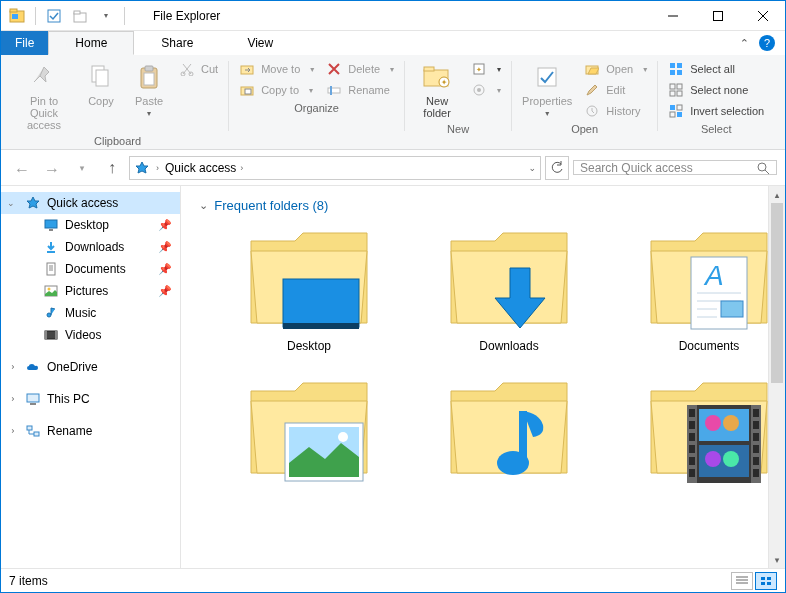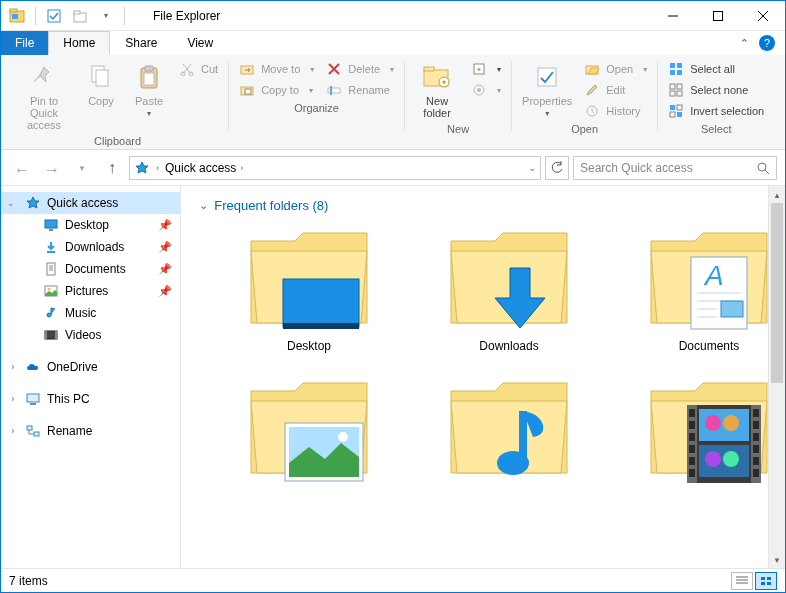--- a/index.html
+++ b/index.html
@@ -10,21 +10,21 @@
 .qat { display: flex; align-items: center; gap: 2px; padding: 0 4px; }
 .qat-btn { width: 24px; height: 22px; display: flex; align-items: center; justify-content: center; }
 .titlebar-sep { width: 1px; height: 18px; background: #d0d0d0; margin: 0 4px; }
 .title-text { font-size: 12px; margin-left: 20px; }
 .win-controls { margin-left: auto; display: flex; }
 .win-btn { width: 45px; height: 29px; display: flex; align-items: center; justify-content: center; font-size: 10px; }
 
 
 .tabbar { height: 24px; display: flex; align-items: stretch; background: #fff; }
 .file-tab { background: #1979ca; color: #fff; padding: 0 14px; display: flex; align-items: center; font-size: 12px; }
-.tab { padding: 0 14px; display: flex; align-items: center; font-size: 12px; border: 1px solid transparent; }
+.tab { padding: 0 26px; display: flex; align-items: center; font-size: 12px; border: 1px solid transparent; }
 .tab.active { border: 1px solid #d0d0d0; border-bottom-color: #f5f6f7; background: #f5f6f7; }
 .tabbar-right { margin-left: auto; display: flex; align-items: center; gap: 10px; padding-right: 10px; }
 .help-circle { width: 16px; height: 16px; border-radius: 50%; background: #0078d7; color: #fff; font-size: 11px; display: flex; align-items: center; justify-content: center; }
 
 
 .ribbon { background: #f5f6f7; border-bottom: 1px solid #dadbdc; display: flex; padding: 4px 6px 2px 6px; }
 .group { display: flex; flex-direction: column; align-items: center; padding: 0 6px; }
 .group-content { display: flex; align-items: flex-start; gap: 4px; }
 .group-sep { width: 1px; background: #e1e2e3; margin: 2px 0 16px 0; }
 .group-label { font-size: 11px; color: #666; padding-top: 2px; }
@@ -40,21 +40,21 @@
 
 
 .navrow { height: 36px; display: flex; align-items: center; gap: 4px; padding: 4px 8px; border-bottom: 1px solid #e5e5e5; }
 .nav-arrow { width: 26px; height: 26px; display: flex; align-items: center; justify-content: center; color: #a0a0a0; font-size: 16px; }
 .nav-arrow.enabled { color: #585858; }
 .addressbar { flex: 1; height: 24px; border: 1px solid #cccccc; display: flex; align-items: center; padding: 0 4px; font-size: 12px; gap: 6px; }
 .addr-seg { display: flex; align-items: center; gap: 4px; }
 .addr-caret { font-size: 9px; color: #666; }
 .addr-right { margin-left: auto; display: flex; gap: 4px; }
 .refresh-btn { width: 24px; height: 24px; border: 1px solid #cccccc; display: flex; align-items: center; justify-content: center; }
-.searchbox { width: 204px; height: 24px; border: 1px solid #cccccc; display: flex; align-items: center; padding: 0 6px; font-size: 12px; color: #888; }
+.searchbox { width: 204px; height: 15px; border: 1px solid #cccccc; display: flex; align-items: center; padding: 0 6px; font-size: 12px; color: #888; }
 .searchbox .mag { margin-left: auto; color: #777; }
 
 
 .body { flex: 1; display: flex; overflow: hidden; }
 .nav-pane { width: 180px; border-right: 1px solid #e5e5e5; padding: 6px 0; overflow-y: auto; font-size: 12px; }
 .nav-item { display: flex; align-items: center; gap: 6px; padding: 3px 8px 3px 24px; position: relative; }
 .nav-item.selected { background: #cde8ff; }
 .nav-item .expand { position: absolute; left: 6px; font-size: 9px; color: #777; }
 .nav-item .pin { margin-left: auto; color: #7a7a7a; font-size: 11px; }
 .nav-item.sub { padding-left: 42px; }

